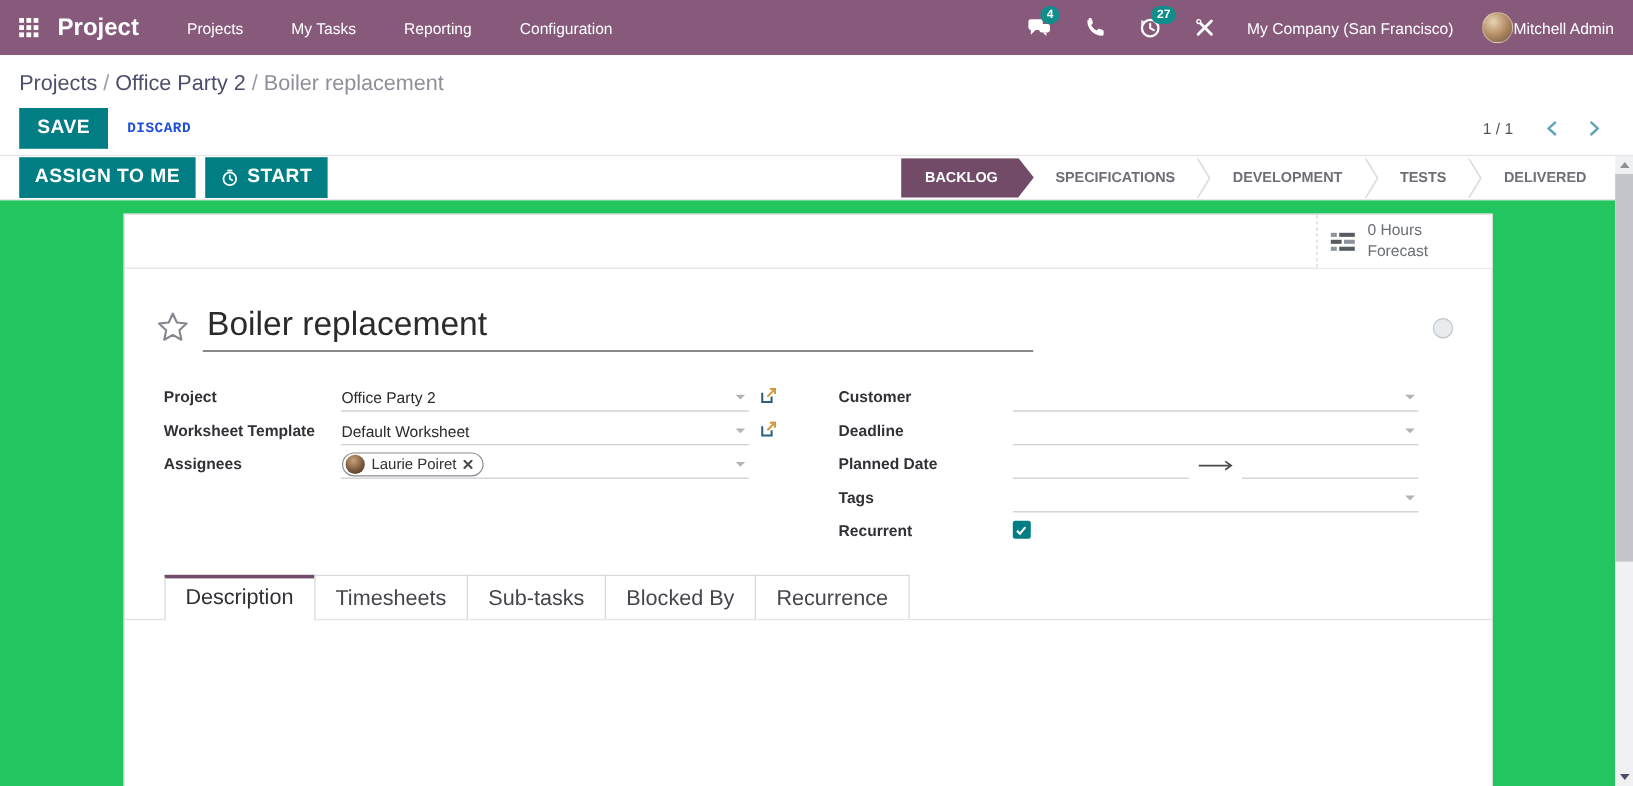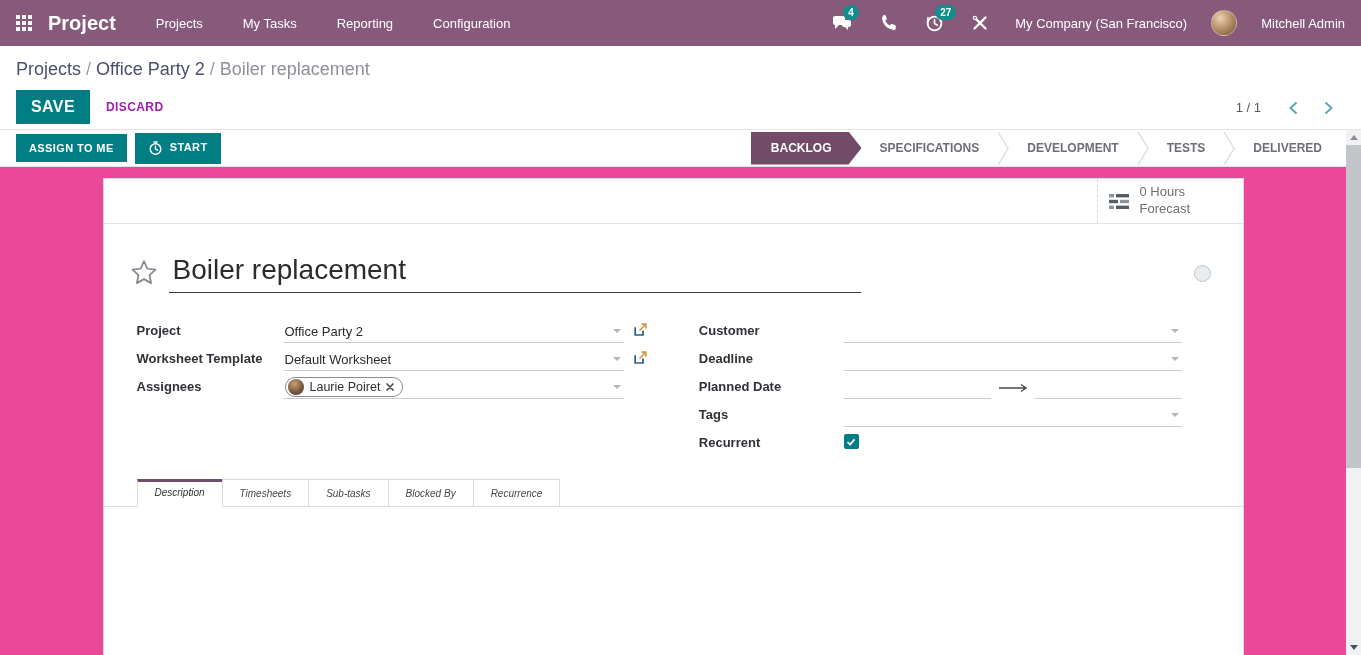--- a/index.html
+++ b/index.html
@@ -14,54 +14,54 @@
   .brand{font-size:20px;font-weight:bold;margin-right:40px;}
   .nav-menu{display:flex;gap:40px;font-size:13px;}
   .nav-menu span{cursor:pointer;}
   .nav-right{margin-left:auto;display:flex;align-items:center;gap:24px;font-size:13px;}
   .icon-wrap{position:relative;width:22px;height:22px;display:flex;align-items:center;justify-content:center;cursor:pointer;}
   .badge{position:absolute;top:-7px;left:12px;background:#0f8e8b;color:#fff;font-size:10px;
     font-weight:bold;padding:1.5px 5px;border-radius:9px;line-height:1.2;}
   .avatar{width:26px;height:26px;border-radius:50%;
     background:radial-gradient(circle at 35% 30%, #e8d3b4 0%, #b9926b 45%, #6d5138 100%);
     border:1px solid rgba(255,255,255,.35);}
-  .user-menu{display:flex;align-items:center;gap:24px;cursor:pointer;}
+  .user-menu{display:flex;align-items:center;gap:0;cursor:pointer;}
 
   
   .control-panel{position:absolute;top:46px;left:0;width:1361px;height:84px;background:#fff;
     border-bottom:1px solid #e4e4e8;padding:10px 16px 0 16px;}
   .breadcrumb{font-size:18px;color:#4c4f6b;line-height:26px;}
   .breadcrumb .crumb{cursor:pointer;}
   .breadcrumb .sep{color:#9b9ba6;margin:0 5px;}
   .breadcrumb .last{color:#8f8f9a;}
   .cp-row{margin-top:8px;display:flex;align-items:center;}
   .btn-primary{background:#017e84;color:#fff;border:none;font-weight:bold;font-size:16px;
     padding:8px 15px;letter-spacing:.4px;cursor:pointer;font-family:inherit;}
-  .btn-flat{background:none;border:none;color:#a21caf;font-weight:bold;font-size:12px;
-    padding:8px 16px;letter-spacing:.4px;cursor:pointer;font-family:Liberation Sans, sans-serif;}
-  .pager{margin-left:auto;display:flex;align-items:flex-end;gap:28px;margin-right:12px;}
+  .btn-flat{background:none;border:none;color:#1d4ed8;font-weight:bold;font-size:12px;
+    padding:8px 16px;letter-spacing:.4px;cursor:pointer;font-family:Liberation Mono, monospace;}
+  .pager{margin-left:auto;display:flex;align-items:flex-start;gap:28px;margin-right:12px;}
   .pager-value{font-size:13px;color:#54545e;}
   .pager-arrows{display:flex;gap:26px;}
   .pager-arrows svg{cursor:pointer;}
 
   
   .statusbar{position:absolute;top:130px;left:0;width:1346px;height:37px;background:#fff;
     border-bottom:1px solid #e1e1e5;display:flex;align-items:center;padding-left:16px;}
-  .sb-btn{background:#017e84;color:#fff;border:none;font-weight:bold;font-size:11px;
+  .sb-btn{background:#017e84;color:#fff;border:none;font-weight:bold;font-size:16px;
     padding:8px 13px;letter-spacing:.4px;margin-right:8px;cursor:pointer;
-    display:inline-flex;gap:7px;font-family:inherit;}
+    display:inline-flex;align-items:center;gap:7px;font-family:inherit;}
   .stages{margin-left:auto;display:flex;align-items:flex-start;height:33px;margin-right:6px;}
   .stage{font-size:12px;font-weight:bold;color:#6e6e76;padding:0 18px;height:33px;
     display:flex;align-items:center;cursor:pointer;}
   .stage.active{background:#714B67;color:#fff;padding:0 30px 0 20px;
     clip-path:polygon(0 0, calc(100% - 13px) 0, 100% 50%, calc(100% - 13px) 100%, 0 100%);}
   .stage-sep{display:flex;align-items:center;}
 
   
-  .content{position:absolute;top:167px;left:0;width:1346px;height:488px;background:#ec4899;overflow:hidden;}
+  .content{position:absolute;top:167px;left:0;width:1346px;height:488px;background:#22c55e;overflow:hidden;}
   .sheet{position:relative;width:1141px;margin:11px auto 0 auto;background:#fff;
     border:1px solid #d8d9dd;height:600px;}
   .sheet-header{height:45px;border-bottom:1px solid #e3e3e7;display:flex;justify-content:flex-end;}
   .stat-btn{width:146px;border-left:1px dashed #d5d5da;display:flex;align-items:center;
     gap:10px;padding:0 10px;color:#6a6f75;font-size:13px;cursor:pointer;background:#fff;}
   .stat-text{line-height:1.3;}
 
   .title-row{display:flex;align-items:center;margin:27px 32px 0 25px;height:44px;}
   .star{margin-right:10px;cursor:pointer;display:flex;}
   .title-input{width:692px;font-size:28px;color:#2b2b2e;border-bottom:1px solid #3c3c40;
@@ -88,22 +88,22 @@
   .pill-avatar{width:16px;height:16px;border-radius:50%;
     background:radial-gradient(circle at 40% 30%, #c9a27a 0%, #7a5a3d 55%, #3a2c20 100%);}
   .pill-x{display:flex;cursor:pointer;}
   .daterange{display:flex;align-items:center;width:338px;}
   .daterange .dfield{border-bottom:1px solid #cbcbd0;height:23px;flex:1;cursor:text;}
   .daterange .darrow{width:44px;display:flex;justify-content:center;}
   .checkbox{width:15px;height:15px;background:#017e84;border-radius:2px;margin-top:2px;
     display:flex;align-items:center;justify-content:center;cursor:pointer;}
 
   .tabs{display:flex;margin-top:19px;padding-left:33px;border-bottom:1px solid #d9d9de;}
-  .tab{font-size:10px;color:#45454c;padding:8px 17px 7px 17px;border:1px solid #d9d9de;
-    border-bottom:none;background:#fff;cursor:pointer;margin-right:-1px;font-style:italic;}
+  .tab{font-size:18px;color:#45454c;padding:8px 17px 7px 17px;border:1px solid #d9d9de;
+    border-bottom:none;background:#fff;cursor:pointer;margin-right:-1px;}
   .tab.active{border-top:3px solid #714B67;padding-top:5px;margin-bottom:-1px;
     border-bottom:1px solid #fff;color:#2f2f34;}
   .tab-content{height:150px;background:#fff;}
 
   
   .scrollbar{position:absolute;top:130px;right:0;width:15px;height:525px;background:#f0f1f3;}
   .sb-up{height:15px;display:flex;align-items:center;justify-content:center;cursor:pointer;}
   .sb-up i{width:0;height:0;border-left:4px solid transparent;border-right:4px solid transparent;
     border-bottom:5px solid #8f9096;}
   .sb-thumb{position:absolute;top:15px;left:0;width:15px;height:323px;background:#c2c5c9;cursor:grab;}

